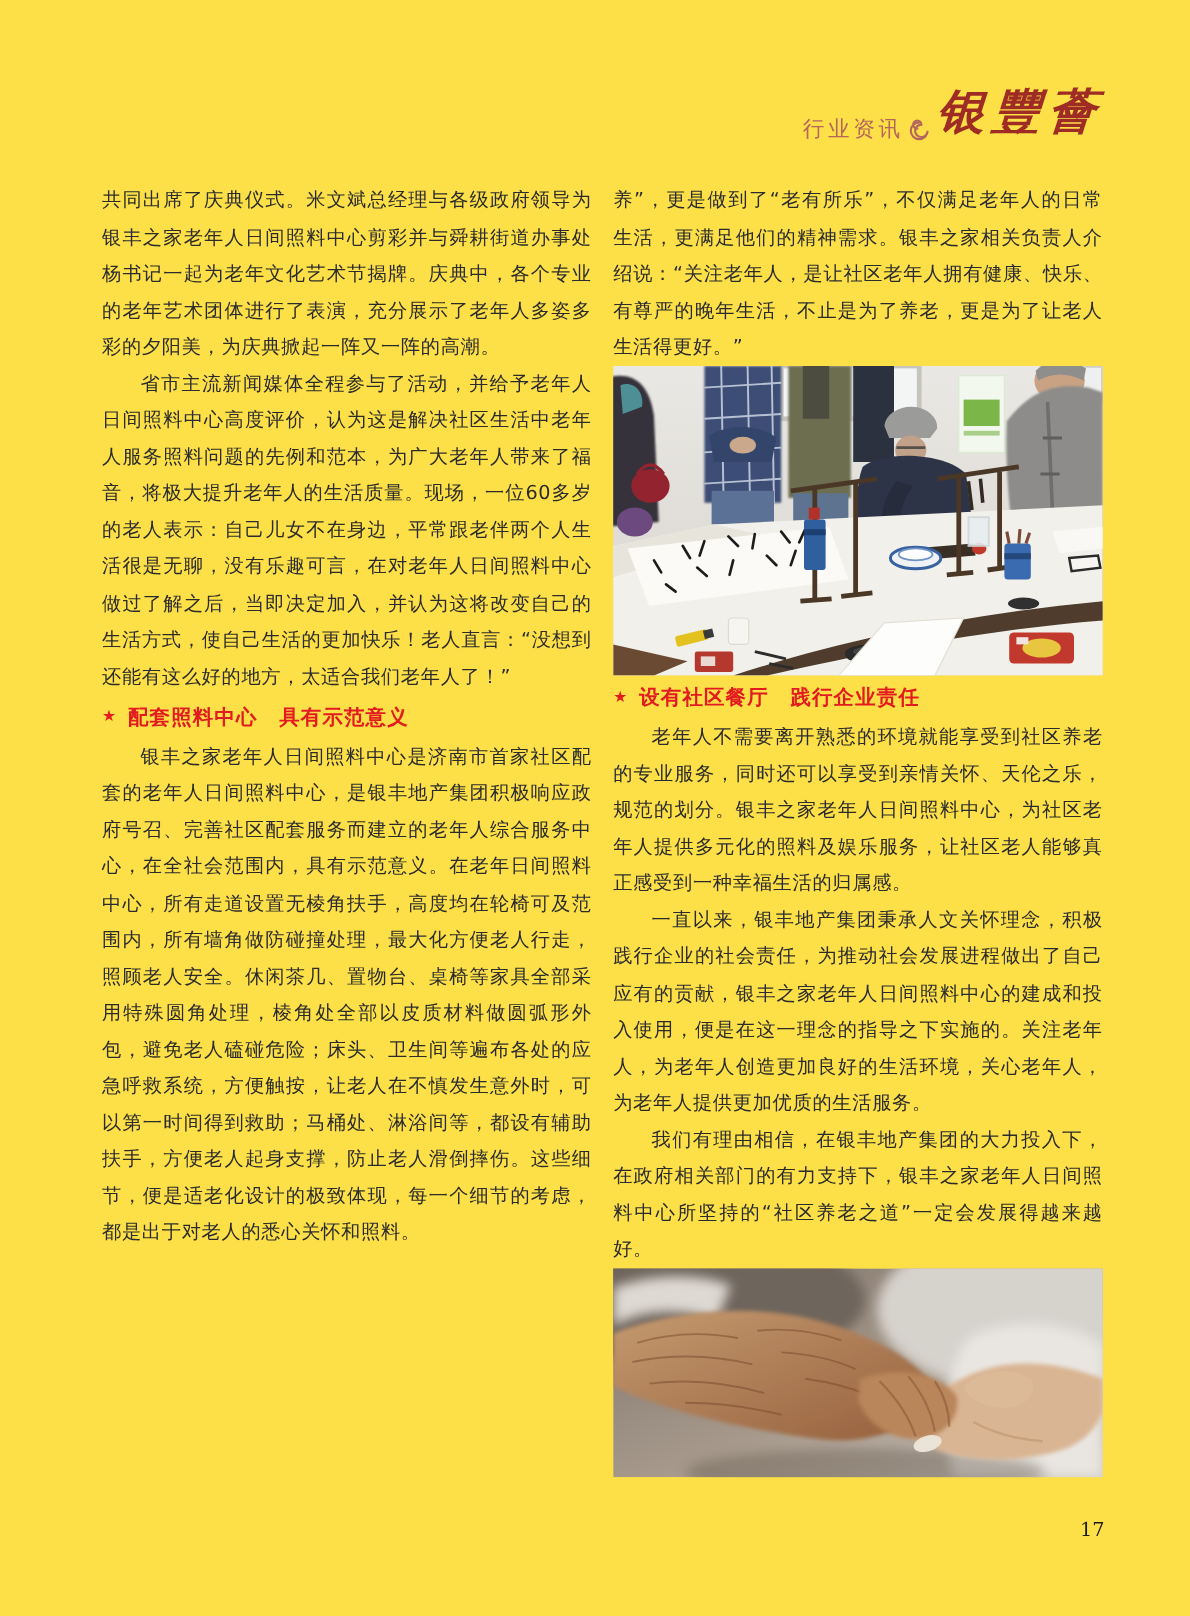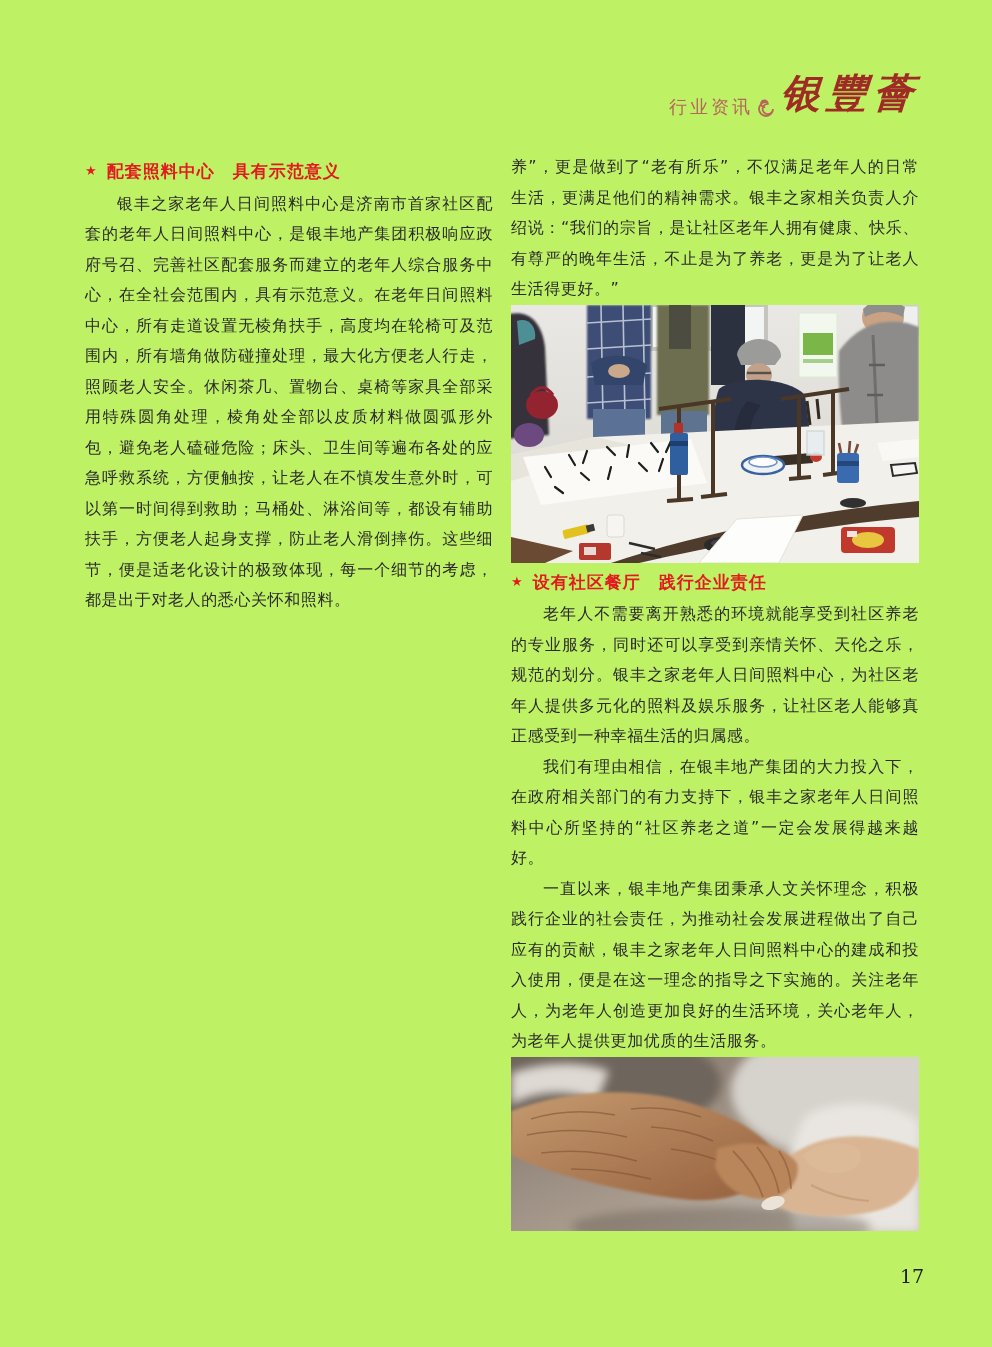--- a/index.html
+++ b/index.html
@@ -1,20 +1,20 @@
 <!DOCTYPE html>
 <html><head>
 <meta charset="utf-8">
 <style>
   html,body{margin:0;padding:0;}
   body{
     width:992px;height:1347px;background:#ffffff;position:relative;
     font-family:"DejaVu Sans",sans-serif;color:#2b2b2b;overflow:hidden;
   }
-  .page{position:absolute;inset:0;background:#bef264;}
+  .page{position:absolute;inset:0;background:#fde047;}
 
   
   .section-label{
     position:absolute;top:95px;left:669px;
     font-size:18px;letter-spacing:3px;color:#b5655c;white-space:nowrap;
   }
   .swirl{position:absolute;top:99px;left:756px;width:20px;height:20px;}
   .logo-text{
     position:absolute;top:66px;left:781px;width:132px;
     font-family:"DejaVu Serif",serif;font-style:italic;font-weight:bold;
@@ -40,46 +40,48 @@
   }
   .red-heading .star{font-size:13px;line-height:30.5px;}
 
   figure.photo{margin:0;display:block;font-size:0;line-height:0;}
   .photo-calligraphy{margin:6px 0 10px;}
   .photo-hands{margin:4px 0 0;}
   .photo svg{display:block;}
 
   .page-number{
     position:absolute;top:1265px;left:900px;
-    font-family:"DejaVu Serif",serif;font-size:19px;color:#1d1d1d;
+    font-family:"DejaVu Serif",serif;font-size:16px;color:#1d1d1d;
   }
 </style>
 </head>
 <body>
 
 <div class="page">
 
   <span class="section-label">行业资讯</span>
   <span class="swirl">
     <svg width="20" height="20" viewBox="0 0 20 20">
       <path d="M10,3 a7,7 0 1 0 7,7 a5.2,5.2 0 1 1 -5.2,-5.2 a3.4,3.4 0 1 0 -3.4,3.4" fill="none" stroke="#b5655c" stroke-width="1.8" stroke-linecap="round"></path>
     </svg>
   </span>
   <span class="logo-text">银豐薈</span>
 
   <div class="col col-left">
+    <p class="para noindent">共同出席了庆典仪式。米文斌总经理与各级政府领导为银丰之家老年人日间照料中心剪彩并与舜耕街道办事处杨书记一起为老年文化艺术节揭牌。庆典中，各个专业的老年艺术团体进行了表演，充分展示了老年人多姿多彩的夕阳美，为庆典掀起一阵又一阵的高潮。</p>
+    <p class="para">省市主流新闻媒体全程参与了活动，并给予老年人日间照料中心高度评价，认为这是解决社区生活中老年人服务照料问题的先例和范本，为广大老年人带来了福音，将极大提升老年人的生活质量。现场，一位60多岁的老人表示：自己儿女不在身边，平常跟老伴两个人生活很是无聊，没有乐趣可言，在对老年人日间照料中心做过了解之后，当即决定加入，并认为这将改变自己的生活方式，使自己生活的更加快乐！老人直言：“没想到还能有这么好的地方，太适合我们老年人了！”</p>
     <h3 class="red-heading">
       <span class="star">★</span>
       <span>配套照料中心　具有示范意义</span>
     </h3>
     <p class="para">银丰之家老年人日间照料中心是济南市首家社区配套的老年人日间照料中心，是银丰地产集团积极响应政府号召、完善社区配套服务而建立的老年人综合服务中心，在全社会范围内，具有示范意义。在老年日间照料中心，所有走道设置无棱角扶手，高度均在轮椅可及范围内，所有墙角做防碰撞处理，最大化方便老人行走，照顾老人安全。休闲茶几、置物台、桌椅等家具全部采用特殊圆角处理，棱角处全部以皮质材料做圆弧形外包，避免老人磕碰危险；床头、卫生间等遍布各处的应急呼救系统，方便触按，让老人在不慎发生意外时，可以第一时间得到救助；马桶处、淋浴间等，都设有辅助扶手，方便老人起身支撑，防止老人滑倒摔伤。这些细节，便是适老化设计的极致体现，每一个细节的考虑，都是出于对老人的悉心关怀和照料。</p>
   </div>
 
   <div class="col col-right">
-    <p class="para noindent">养”，更是做到了“老有所乐”，不仅满足老年人的日常生活，更满足他们的精神需求。银丰之家相关负责人介绍说：“我们的宗旨，是让社区老年人拥有健康、快乐、有尊严的晚年生活，不止是为了养老，更是为了让老人生活得更好。”</p>
+    <p class="para noindent">养”，更是做到了“老有所乐”，不仅满足老年人的日常生活，更满足他们的精神需求。银丰之家相关负责人介绍说：“关注老年人，是让社区老年人拥有健康、快乐、有尊严的晚年生活，不止是为了养老，更是为了让老人生活得更好。”</p>
 
     <figure class="photo photo-calligraphy">
       <svg width="408" height="258" viewBox="0 0 408 258" preserveAspectRatio="none">
         <defs>
           <linearGradient id="wall1" x1="0" y1="0" x2="0" y2="1">
             <stop offset="0" stop-color="#eae8e4"></stop>
               <stop offset="1" stop-color="#d7d4ce"></stop>
           </linearGradient>
           <filter id="soft1" x="-20%" y="-20%" width="140%" height="140%">
               <feGaussianBlur stdDeviation="0.8"></feGaussianBlur>
@@ -201,22 +203,22 @@
         <rect x="96" y="210" width="17" height="22" rx="3" fill="#f6f5f2" stroke="#dddacf"></rect>
         <path d="M118,238 l26,6 M130,248 l20,4" stroke="#2c2c2c" stroke-width="2.4"></path>
       </svg>
     </figure>
 
     <h3 class="red-heading">
       <span class="star">★</span>
       <span>设有社区餐厅　践行企业责任</span>
     </h3>
     <p class="para">老年人不需要离开熟悉的环境就能享受到社区养老的专业服务，同时还可以享受到亲情关怀、天伦之乐，规范的划分。银丰之家老年人日间照料中心，为社区老年人提供多元化的照料及娱乐服务，让社区老人能够真正感受到一种幸福生活的归属感。</p>
+    <p class="para">一直以来，银丰地产集团秉承人文关怀理念，积极践行企业的社会责任，为推动社会发展进程做出了自己应有的贡献，银丰之家老年人日间照料中心的建成和投入使用，便是在这一理念的指导之下实施的。关注老年人，为老年人创造更加良好的生活环境，关心老年人，为老年人提供更加优质的生活服务。</p>
     <p class="para">我们有理由相信，在银丰地产集团的大力投入下，在政府相关部门的有力支持下，银丰之家老年人日间照料中心所坚持的“社区养老之道”一定会发展得越来越好。</p>
-    <p class="para">一直以来，银丰地产集团秉承人文关怀理念，积极践行企业的社会责任，为推动社会发展进程做出了自己应有的贡献，银丰之家老年人日间照料中心的建成和投入使用，便是在这一理念的指导之下实施的。关注老年人，为老年人创造更加良好的生活环境，关心老年人，为老年人提供更加优质的生活服务。</p>
 
     <figure class="photo photo-hands">
       <svg width="408" height="174" viewBox="0 0 408 174" preserveAspectRatio="none">
         <defs>
           <linearGradient id="hbg" x1="0" y1="0" x2="1" y2="1">
             <stop offset="0" stop-color="#7e7168"></stop>
               <stop offset="0.55" stop-color="#a79a8d"></stop>
               <stop offset="1" stop-color="#cfc8c0"></stop>
           </linearGradient>
           <linearGradient id="oldarm" x1="0" y1="0" x2="1" y2="1">

